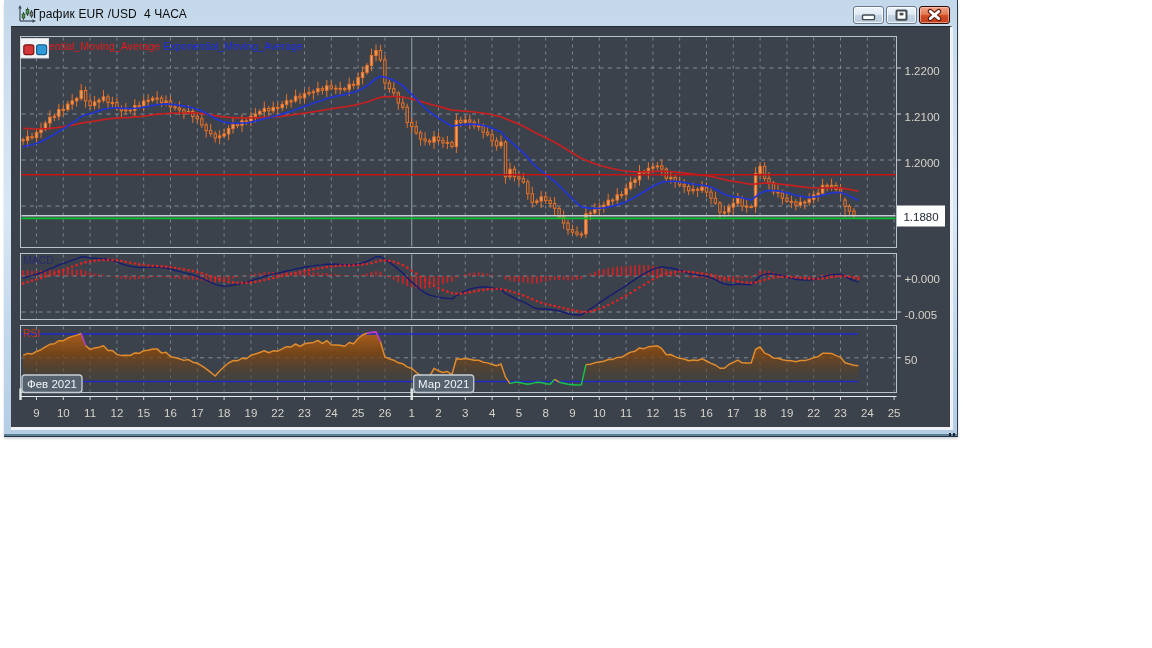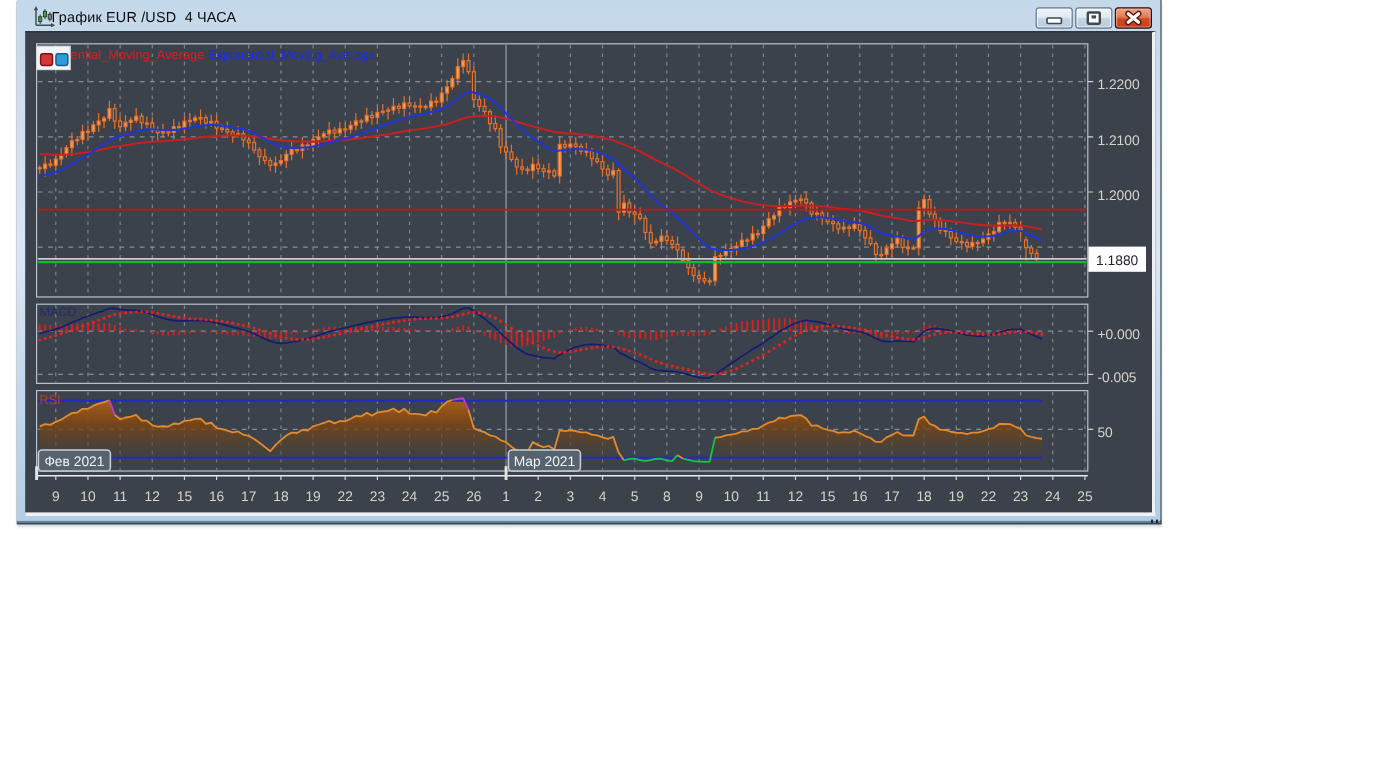--- a/index.html
+++ b/index.html
@@ -1,15 +1,15 @@
 <!DOCTYPE html>
 <html><head><meta charset="utf-8"><style>
 html,body{margin:0;padding:0;background:#fff;width:1152px;height:648px;overflow:hidden;
 font-family:"Liberation Sans",sans-serif;}
-#win{position:absolute;left:14px;top:0;width:955px;height:380px;}
+#win{position:absolute;left:4px;top:0;width:955px;height:380px;}
 #frame{position:absolute;left:0;top:0;width:953px;height:434px;border-right:1px solid #2c3e4e;
 background:linear-gradient(180deg,#c3d8ea 0%,#d2e2f2 30%,#d8e7f5 50%,#c3d8ec 75%,#b4cde5 100%);
 border-bottom:2px solid #5e7f98;box-shadow:0 1px 0 #243442, 0 3px 2px rgba(160,170,180,0.45);}
 #titlebar{position:absolute;left:0;top:0;width:953px;height:26px;}
 #title{position:absolute;left:29px;top:7px;font-size:12px;color:#0c0c0c;letter-spacing:0.15px;}
 #client{position:absolute;left:7px;top:26px;width:939px;height:400px;background:#3b424b;
 border-right:3px solid #eef2f6;border-bottom:3px solid #eef2f6;border-top:1px solid #252a31;}
 .btn{position:absolute;top:6px;height:16px;border-radius:3px;}
 #bmin,#bmax{background:linear-gradient(180deg,#eef4fa 0%,#e0eaf3 46%,#c4d4e3 54%,#bccce0 100%);
 border:1px solid #69798f;box-shadow:inset 0 0 0 1px rgba(255,255,255,.8);}

